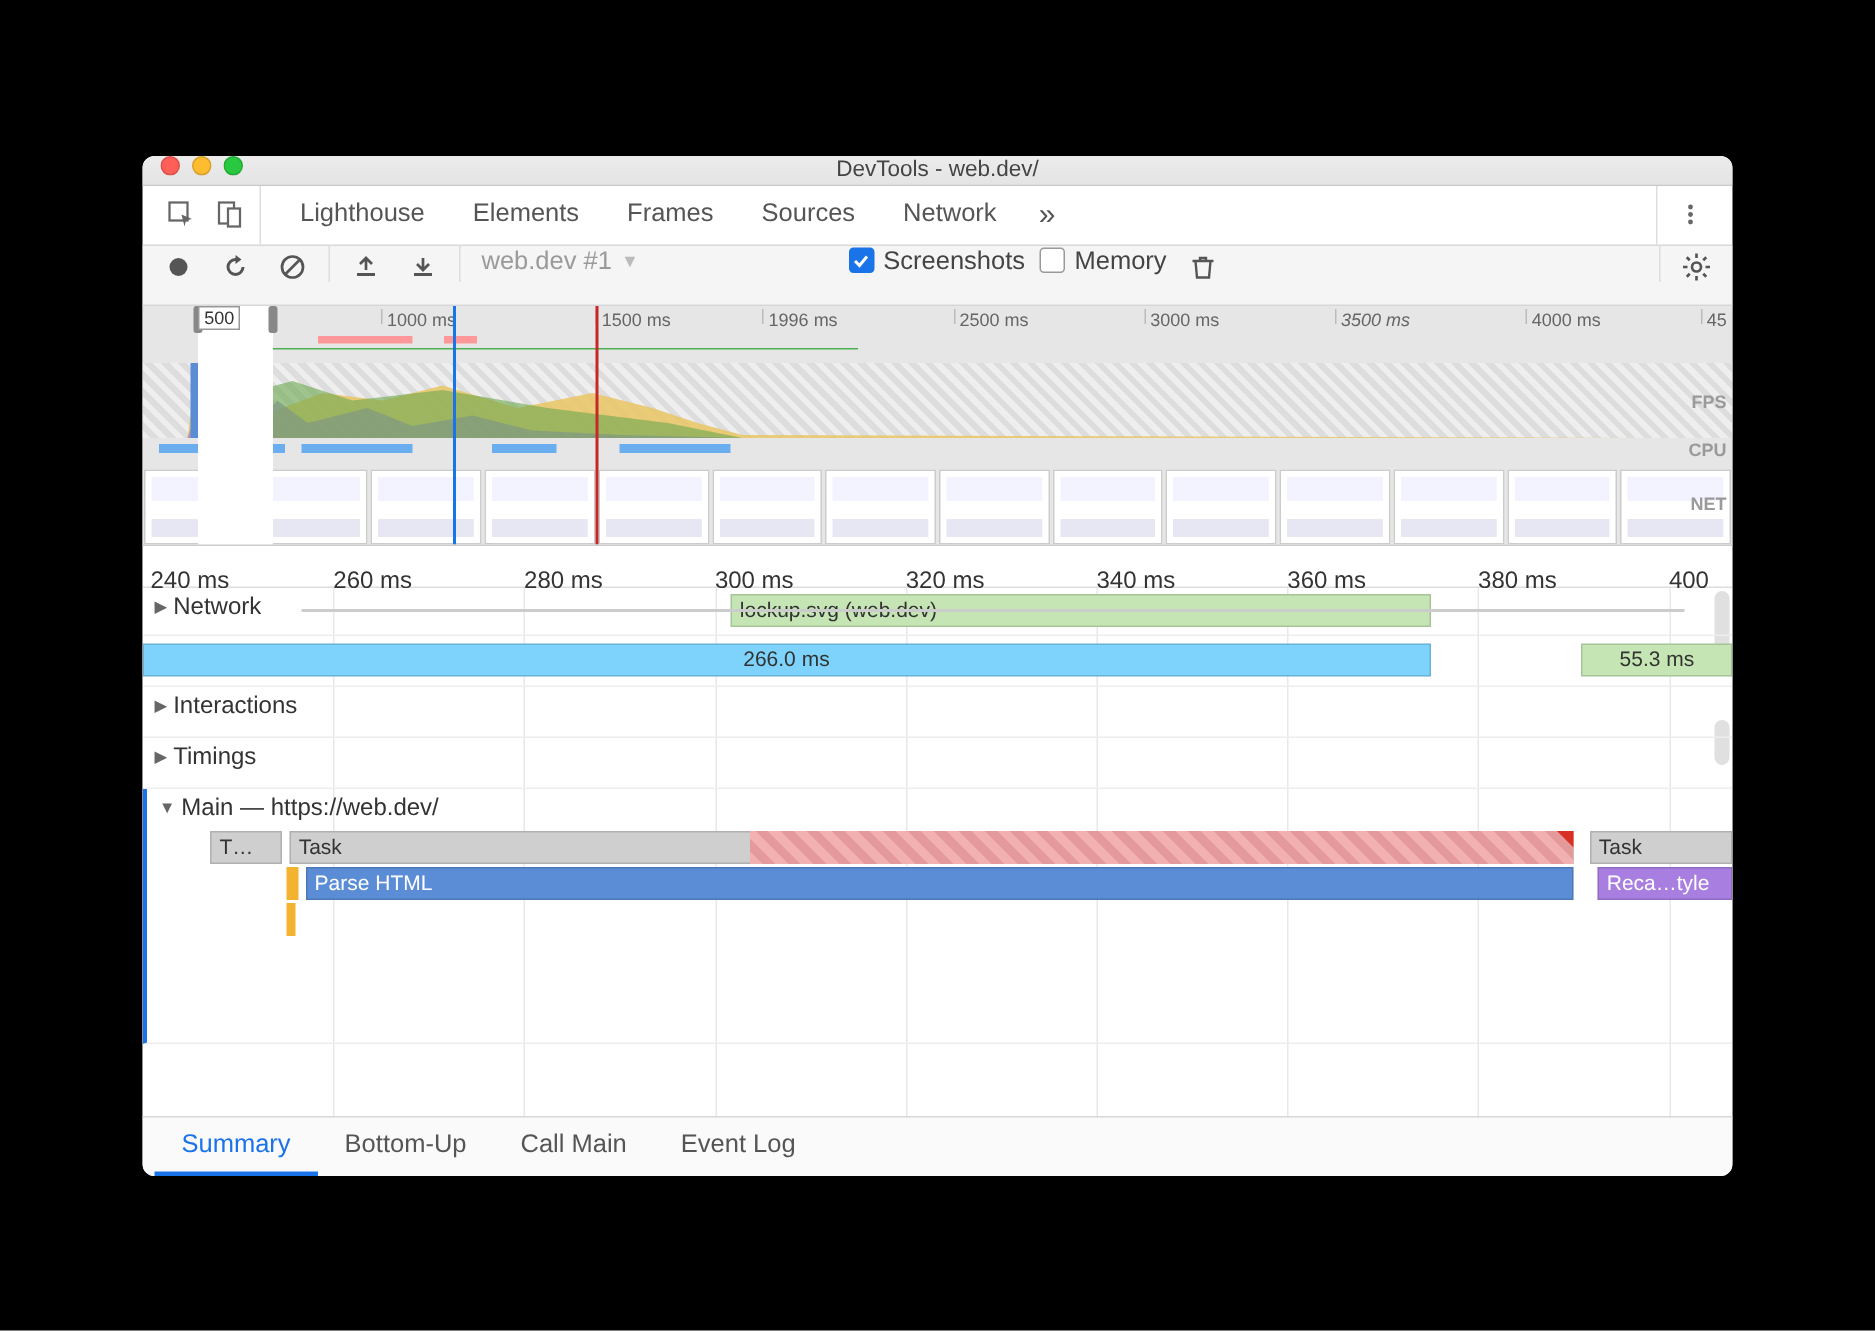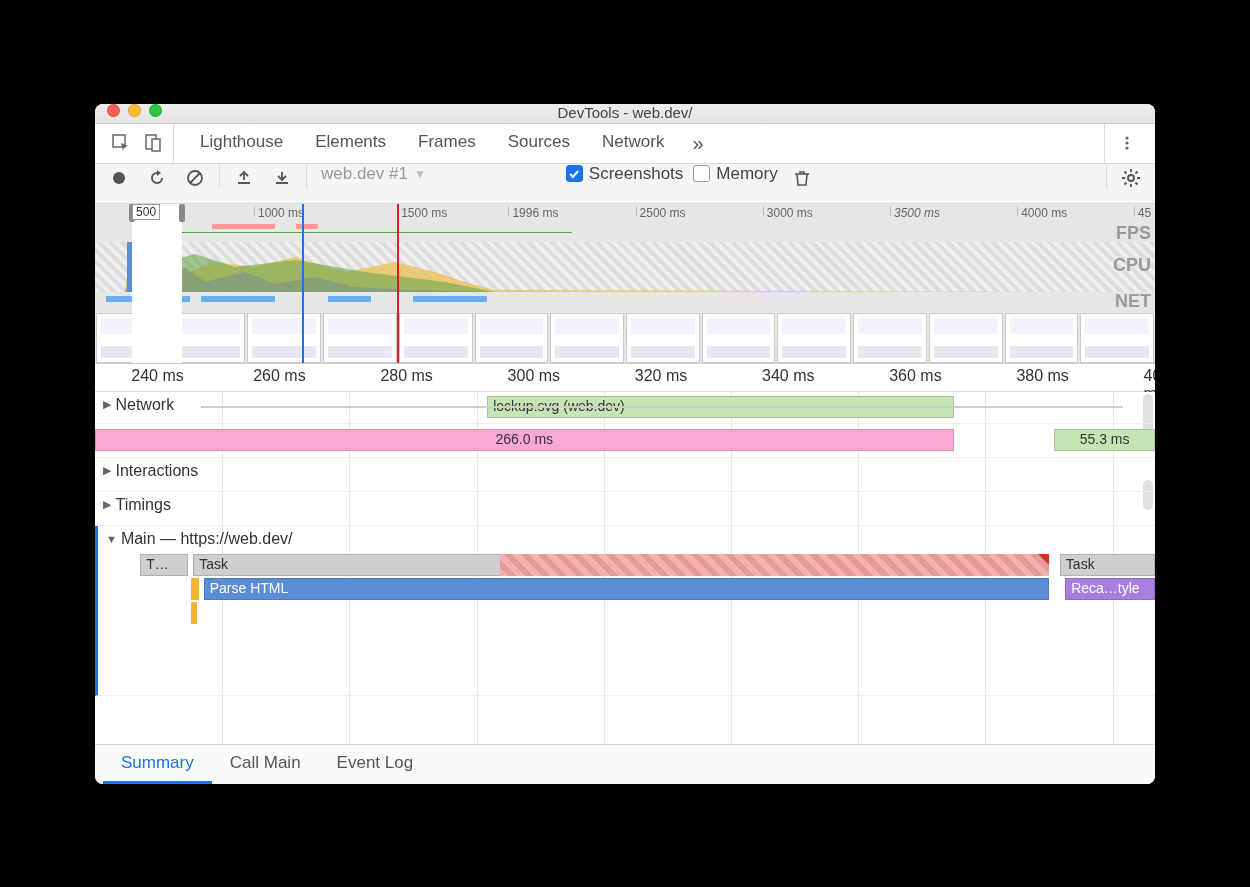--- a/index.html
+++ b/index.html
@@ -80,21 +80,21 @@
     position: relative;
     height: 160px;
     background: #e6e6e6;
     border-bottom: 1px solid #ccc;
     overflow: hidden;
   }
   .ov-ruler { position: absolute; top: 0; left: 0; right: 0; height: 18px; font-size: 12px; color: #666; }
   .ov-tick { position:absolute; top:2px; border-left:1px solid #bbb; padding-left:3px; height:10px; }
   .ov-selection { position:absolute; top:0; bottom:0; background:#fff; }
   .ov-handle { position:absolute; top:0; width:6px; height:18px; background:#888; border-radius:2px; }
-  .ov-labels-right { position:absolute; right:4px; font-size:18px; font-weight:600; color:#9a9a9a; line-height:22px; }
+  .ov-labels-right { position:absolute; right:4px; font-size:12px; font-weight:600; color:#9a9a9a; line-height:22px;margin-top:35px; }
   .ov-cpu { position:absolute; left:0; right:0; top:38px; height:50px; }
   .ov-net { position:absolute; left:0; right:0; top:90px; height:10px; }
   .ov-filmstrip { position:absolute; left:0; right:0; bottom:0; height:50px; display:flex; }
   .ov-thumb { flex:1; border:1px solid #ccc; background:#fff; position:relative; margin:0 1px; }
   .ov-thumb::after { content:""; position:absolute; inset:4px; background:linear-gradient(#eef,#eef) top/100% 40% no-repeat, linear-gradient(#dde,#dde) bottom/100% 30% no-repeat; opacity:.7; }
   .ov-red { position:absolute; top:20px; height:5px; background:#f99; }
   .ov-green-line { position:absolute; top:28px; height:1.5px; background:#4caf50; }
   .diag { background: repeating-linear-gradient(45deg,#eee,#eee 4px,#ddd 4px,#ddd 8px); }
   .cursor-blue { position: absolute; top:0; bottom:0; width:2px; background:#1a73e8; }
   .cursor-red { position: absolute; top:0; bottom:0; width:2px; background:#c62828; }
@@ -108,21 +108,21 @@
     position: relative;
   }
   .detail-ruler {
     height: 28px;
     border-bottom: 1px solid #ddd;
     position: relative;
     font-size: 16px;
     color: #333;
     background: #fff;
   }
-  .detail-ruler .tick { position:absolute; top:3px;margin-left:31px; }
+  .detail-ruler .tick { position:absolute; top:15px; }
   .tracks { flex:1; position:relative; overflow:hidden; background:#fff; }
   .track { border-bottom:1px solid #eee; position:relative; }
   .track-label { position:absolute; left:8px; top:4px; font-size:16px; color:#333; display:flex; align-items:center; gap:4px; }
   .tri { font-size:11px; color:#666; }
   .track.network { height:32px; }
   .track.frames { height:34px; }
   .track.interactions { height:34px; }
   .track.timings { height:34px; }
   .track.main { height: 170px; }
   .bar { position:absolute; height:22px; border:1px solid rgba(0,0,0,.15); font-size:14px; padding:1px 5px; overflow:hidden; white-space:nowrap; }
@@ -337,21 +337,21 @@
           </div>
         <div class="bar" id="net-bar" style="top: 4px; background: rgb(197, 229, 180); left: 37%; width: 44%;"><span>lockup.svg (web.dev)</span></div>
         <div style="position:absolute;top:14px;left:10%;right:3%;height:2px;background:#ccc;"></div>
       </div>
 
       <div class="track frames">
         <div class="track-label">
             <span class="tri">▶</span>
             <span>Frames</span>
           </div>
-        <div class="bar" id="frame-0" style="top: 5px; background: #f9a8d4; text-align: center; left: 0%; width: 81%;"><span>266.0 ms</span></div>
+        <div class="bar" id="frame-0" style="top: 5px; background: #7dd3fc; text-align: center; left: 0%; width: 81%;"><span>266.0 ms</span></div>
         <div class="bar" id="frame-1" style="top: 5px; background: rgb(197, 229, 180); text-align: center; left: 90.5%; width: 9.5%;"><span>55.3 ms</span></div>
       </div>
 
       <div class="track interactions">
         <div class="track-label">
             <span class="tri">▶</span>
             <span>Interactions</span>
           </div>
       </div>
 
@@ -377,16 +377,17 @@
             <div class="bar" style="top: 52px; left: 91.5%; width: 8.5%; background: rgb(168, 127, 224); color: rgb(255, 255, 255);">Reca…tyle</div>
             <div style="position: absolute; background: rgb(242, 180, 48); height: 22px; top: 52px; left: 8.8%; width: 0.8%;"></div>
             <div style="position: absolute; background: rgb(242, 180, 48); height: 22px; top: 76px; left: 8.8%; width: 0.6%;"></div>
           </div>
       </div>
     </div>
   </div>
 
   <div class="bottom-tabs" id="bottom-tabs">
       <div class="bottom-tab active">Summary</div>
+      <div class="bottom-tab">Bottom-Up</div>
       <div class="bottom-tab">Call Main</div>
       <div class="bottom-tab">Event Log</div>
     </div>
 </div>
 
 </body></html>

